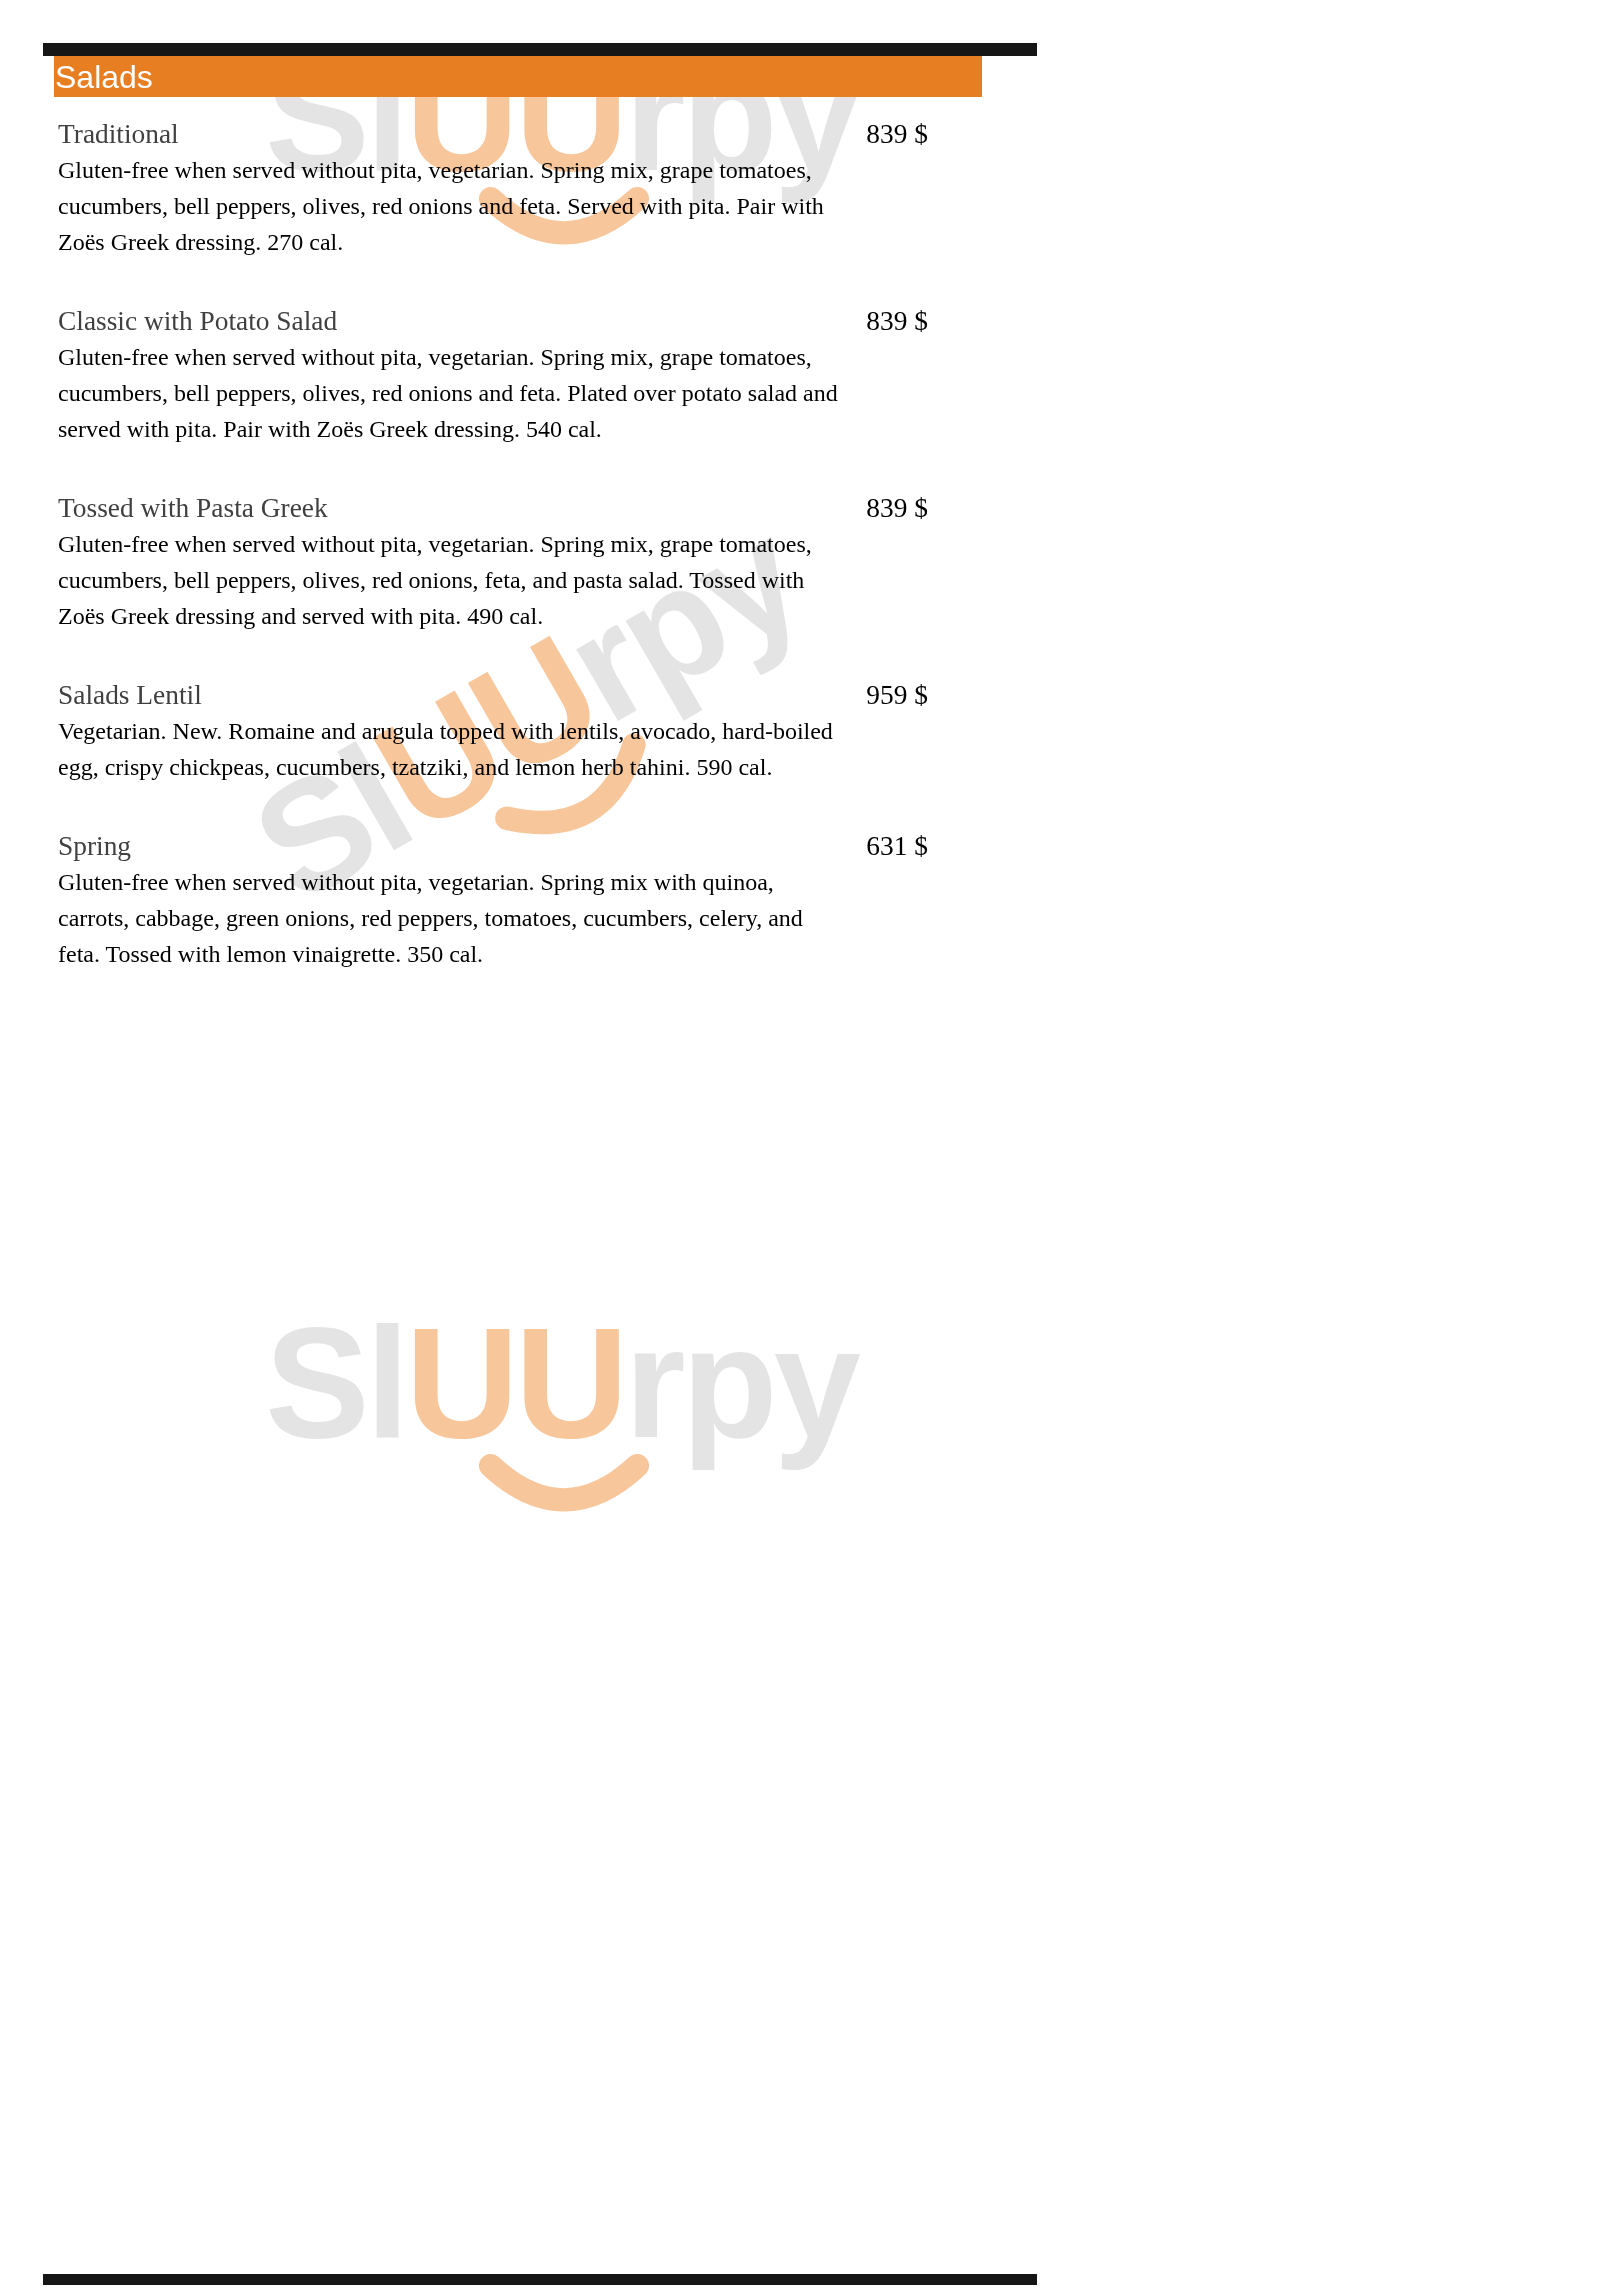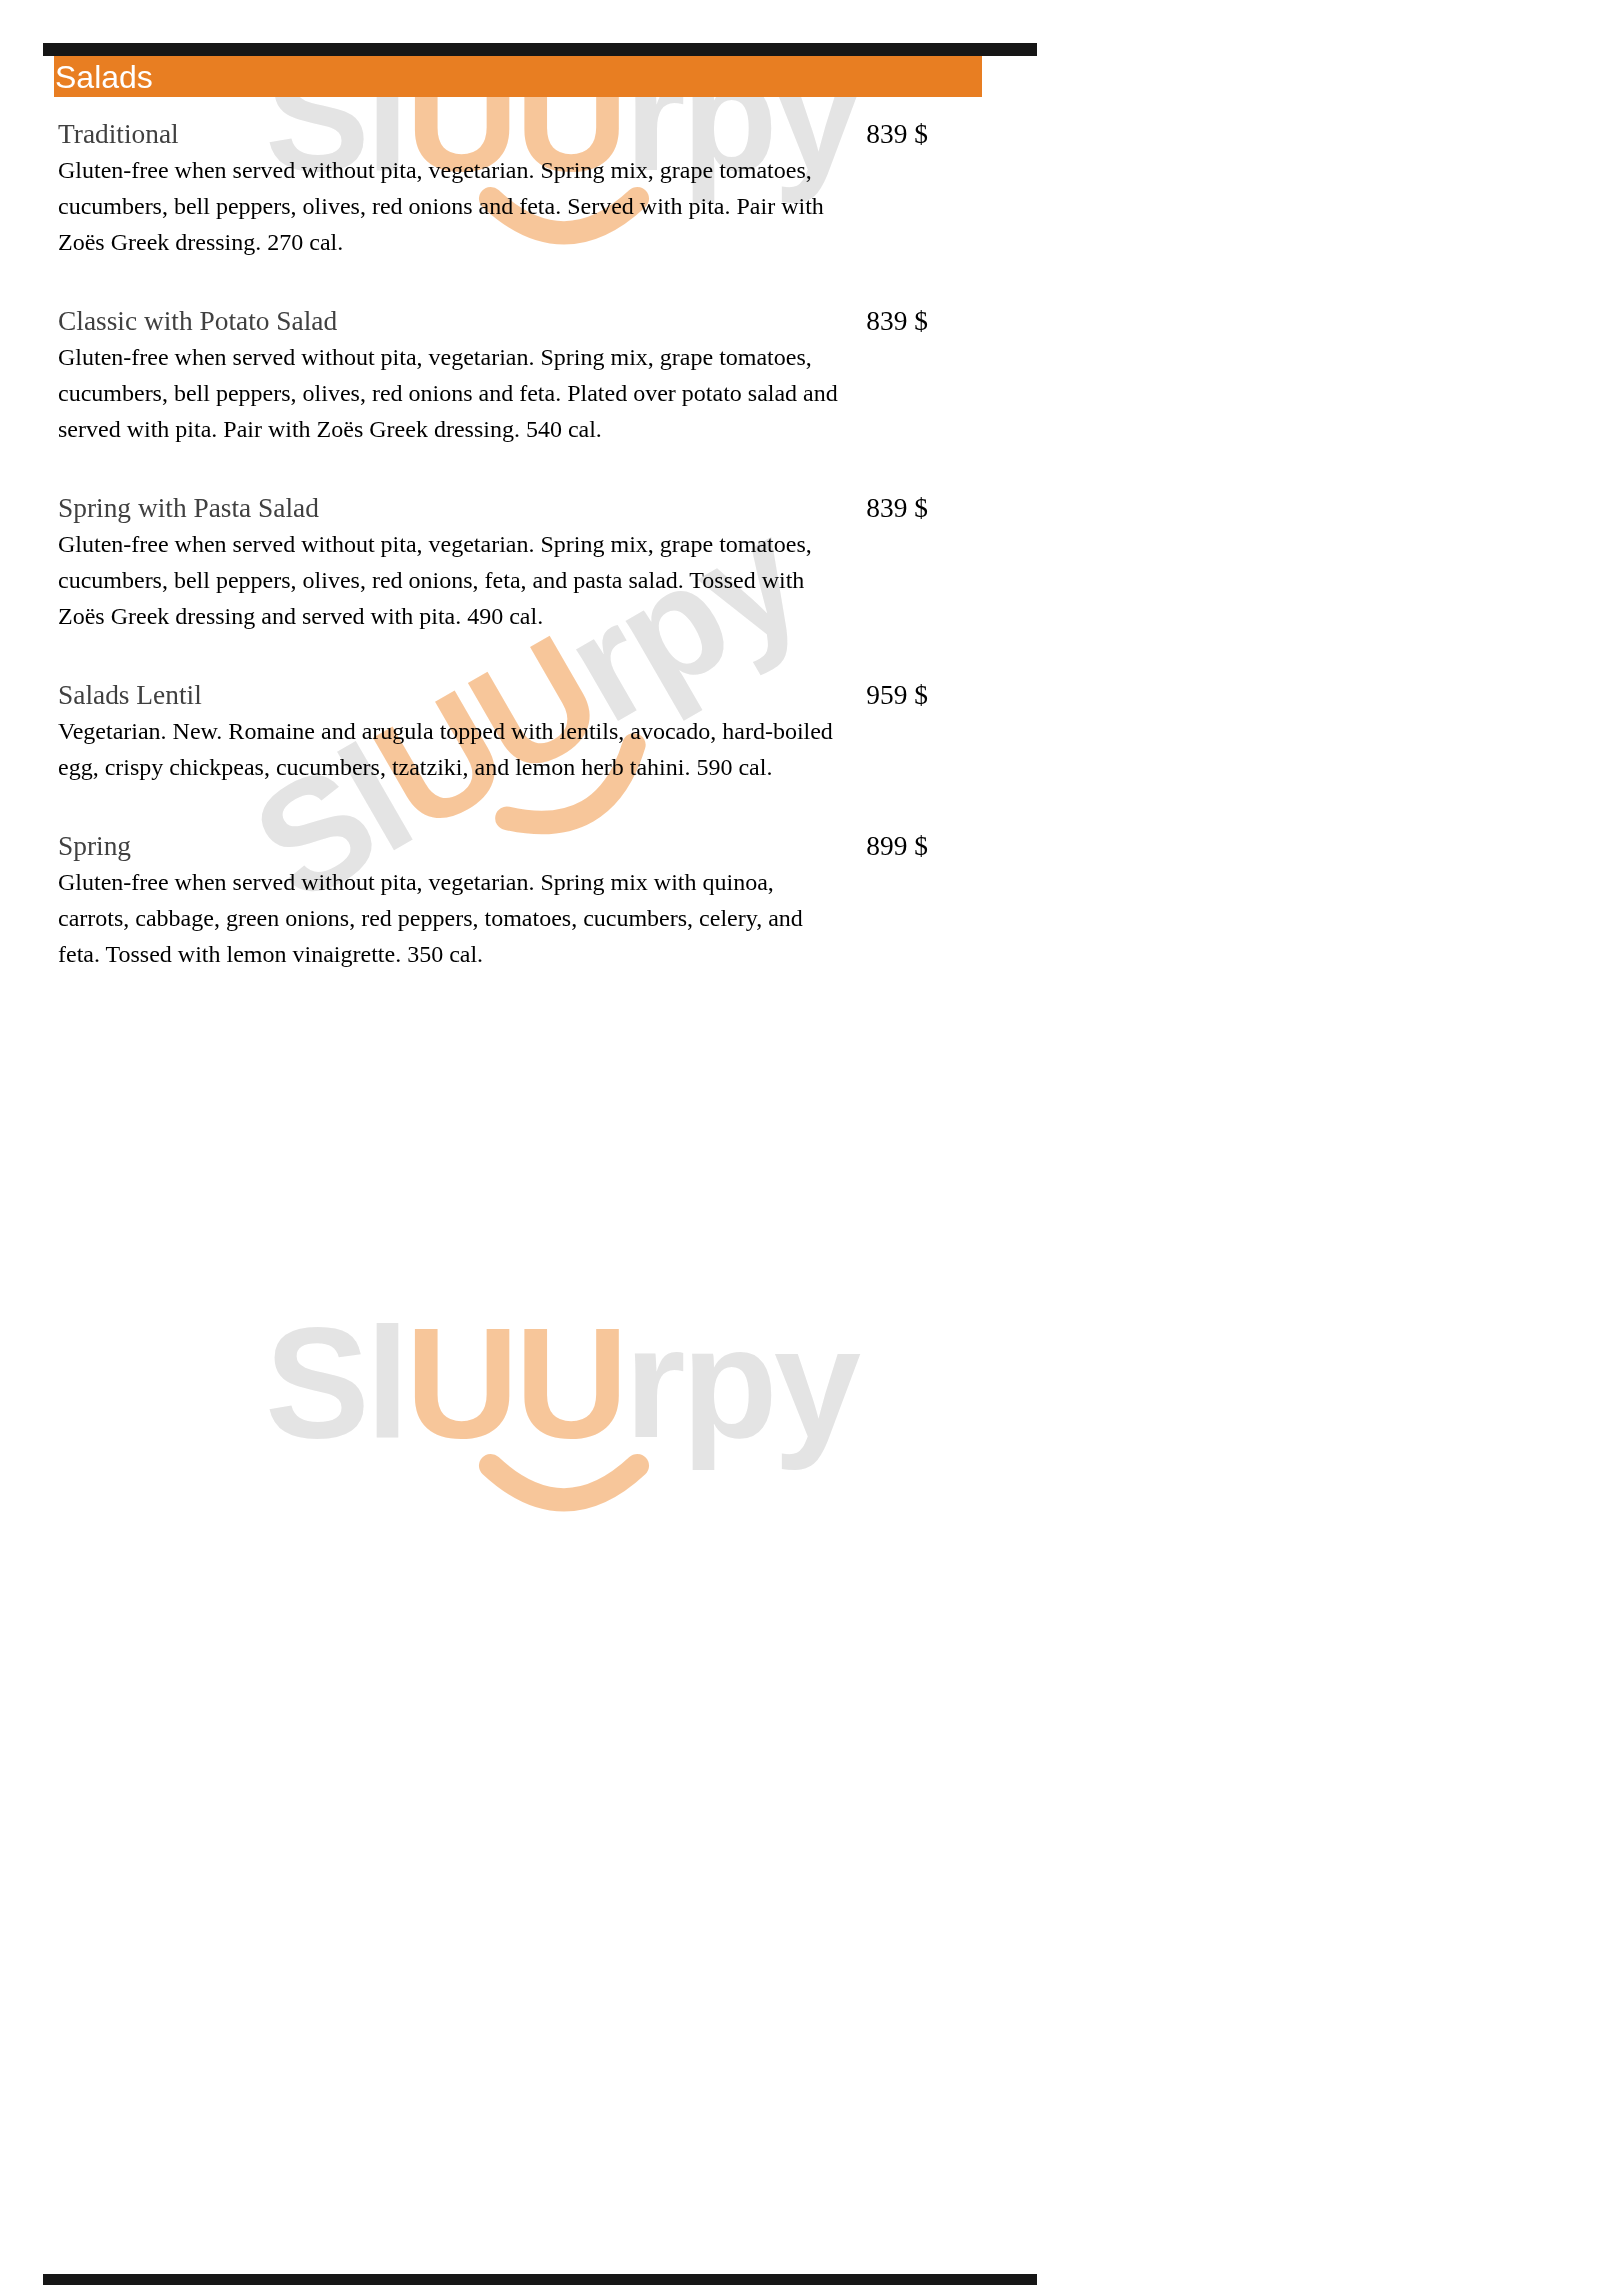--- a/index.html
+++ b/index.html
@@ -148,34 +148,34 @@
       <div class="item-desc">Gluten-free when served without pita, vegetarian. Spring mix, grape tomatoes, cucumbers, bell peppers, olives, red onions and feta. Served with pita. Pair with Zoës Greek dressing. 270 cal.</div>
     </div>
 
     <div class="menu-item">
       <div class="item-name">Classic with Potato Salad</div>
       <div class="item-price">839 $</div>
       <div class="item-desc">Gluten-free when served without pita, vegetarian. Spring mix, grape tomatoes, cucumbers, bell peppers, olives, red onions and feta. Plated over potato salad and served with pita. Pair with Zoës Greek dressing. 540 cal.</div>
     </div>
 
     <div class="menu-item">
-      <div class="item-name">Spring with Pasta Salad</div>
+      <div class="item-name">Tossed with Pasta Greek</div>
       <div class="item-price">839 $</div>
       <div class="item-desc">Gluten-free when served without pita, vegetarian. Spring mix, grape tomatoes, cucumbers, bell peppers, olives, red onions, feta, and pasta salad. Tossed with Zoës Greek dressing and served with pita. 490 cal.</div>
     </div>
 
     <div class="menu-item">
       <div class="item-name">Salads Lentil</div>
       <div class="item-price">959 $</div>
       <div class="item-desc">Vegetarian. New. Romaine and arugula topped with lentils, avocado, hard-boiled egg, crispy chickpeas, cucumbers, tzatziki, and lemon herb tahini. 590 cal.</div>
     </div>
 
     <div class="menu-item">
       <div class="item-name">Spring</div>
-      <div class="item-price">899 $</div>
+      <div class="item-price">631 $</div>
       <div class="item-desc">Gluten-free when served without pita, vegetarian. Spring mix with quinoa, carrots, cabbage, green onions, red peppers, tomatoes, cucumbers, celery, and feta. Tossed with lemon vinaigrette. 350 cal.</div>
     </div>
 
   </div>
 
   <div class="bottom-bar"></div>
 
 </div>
 
 

